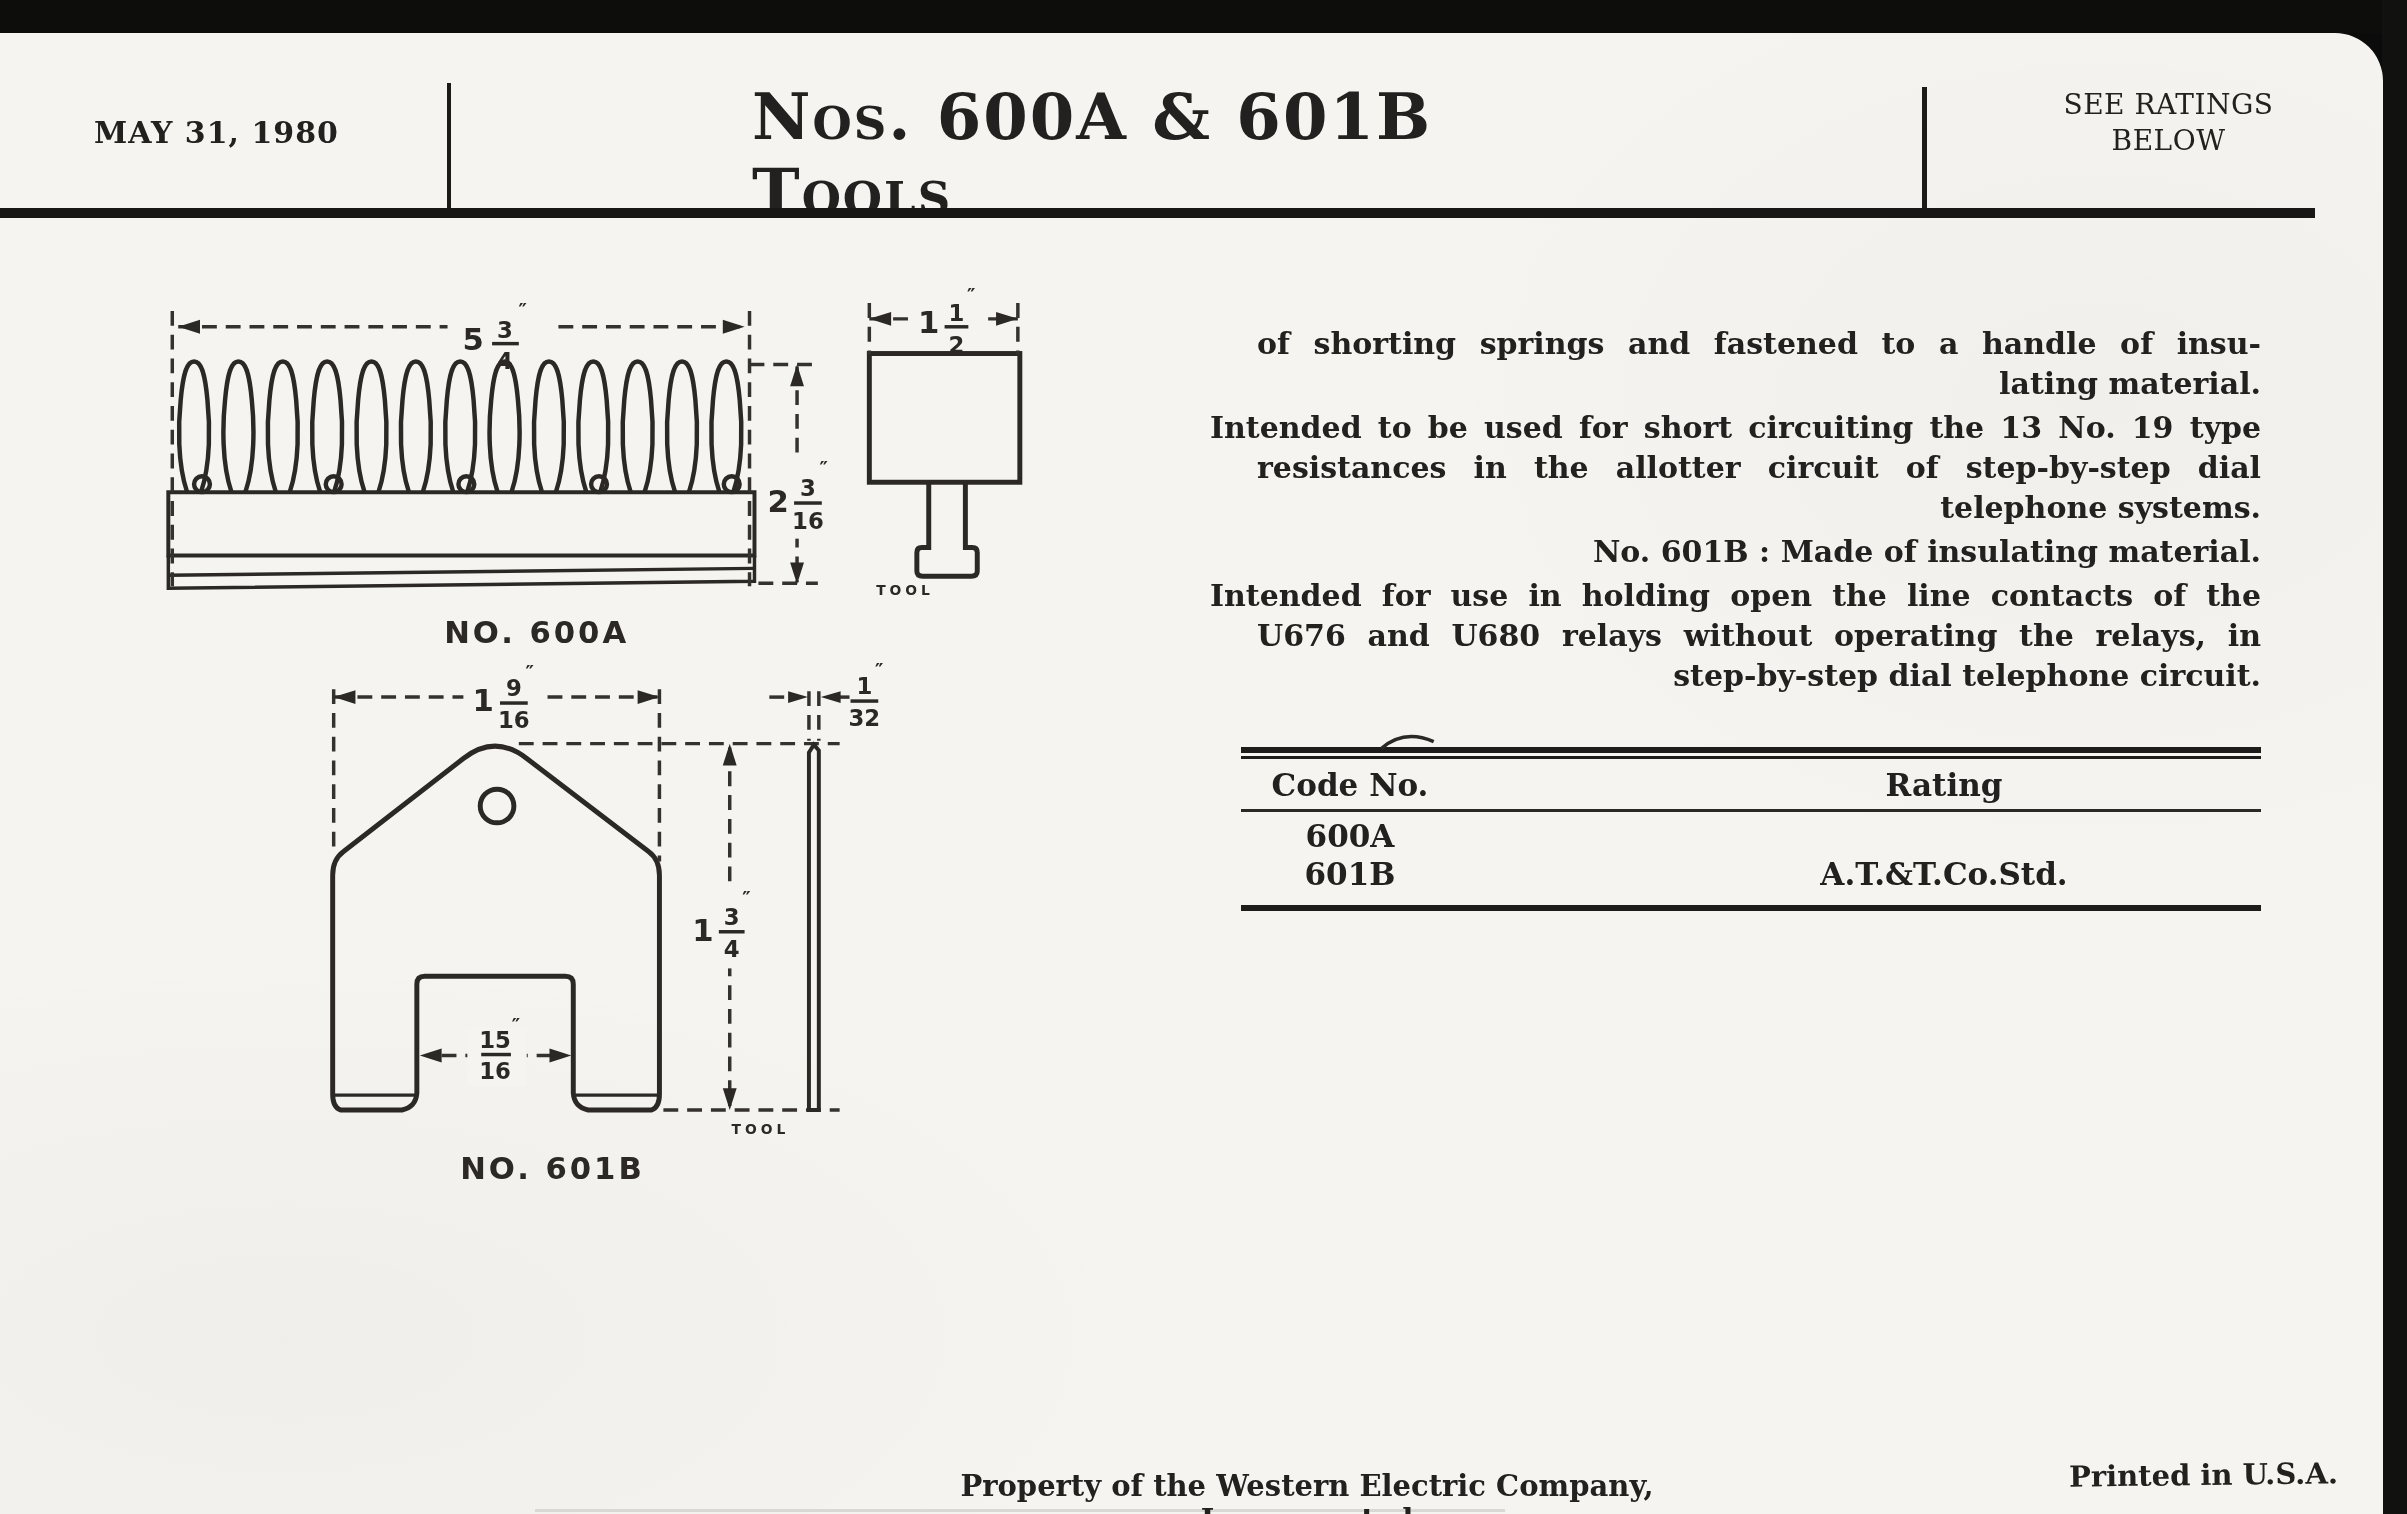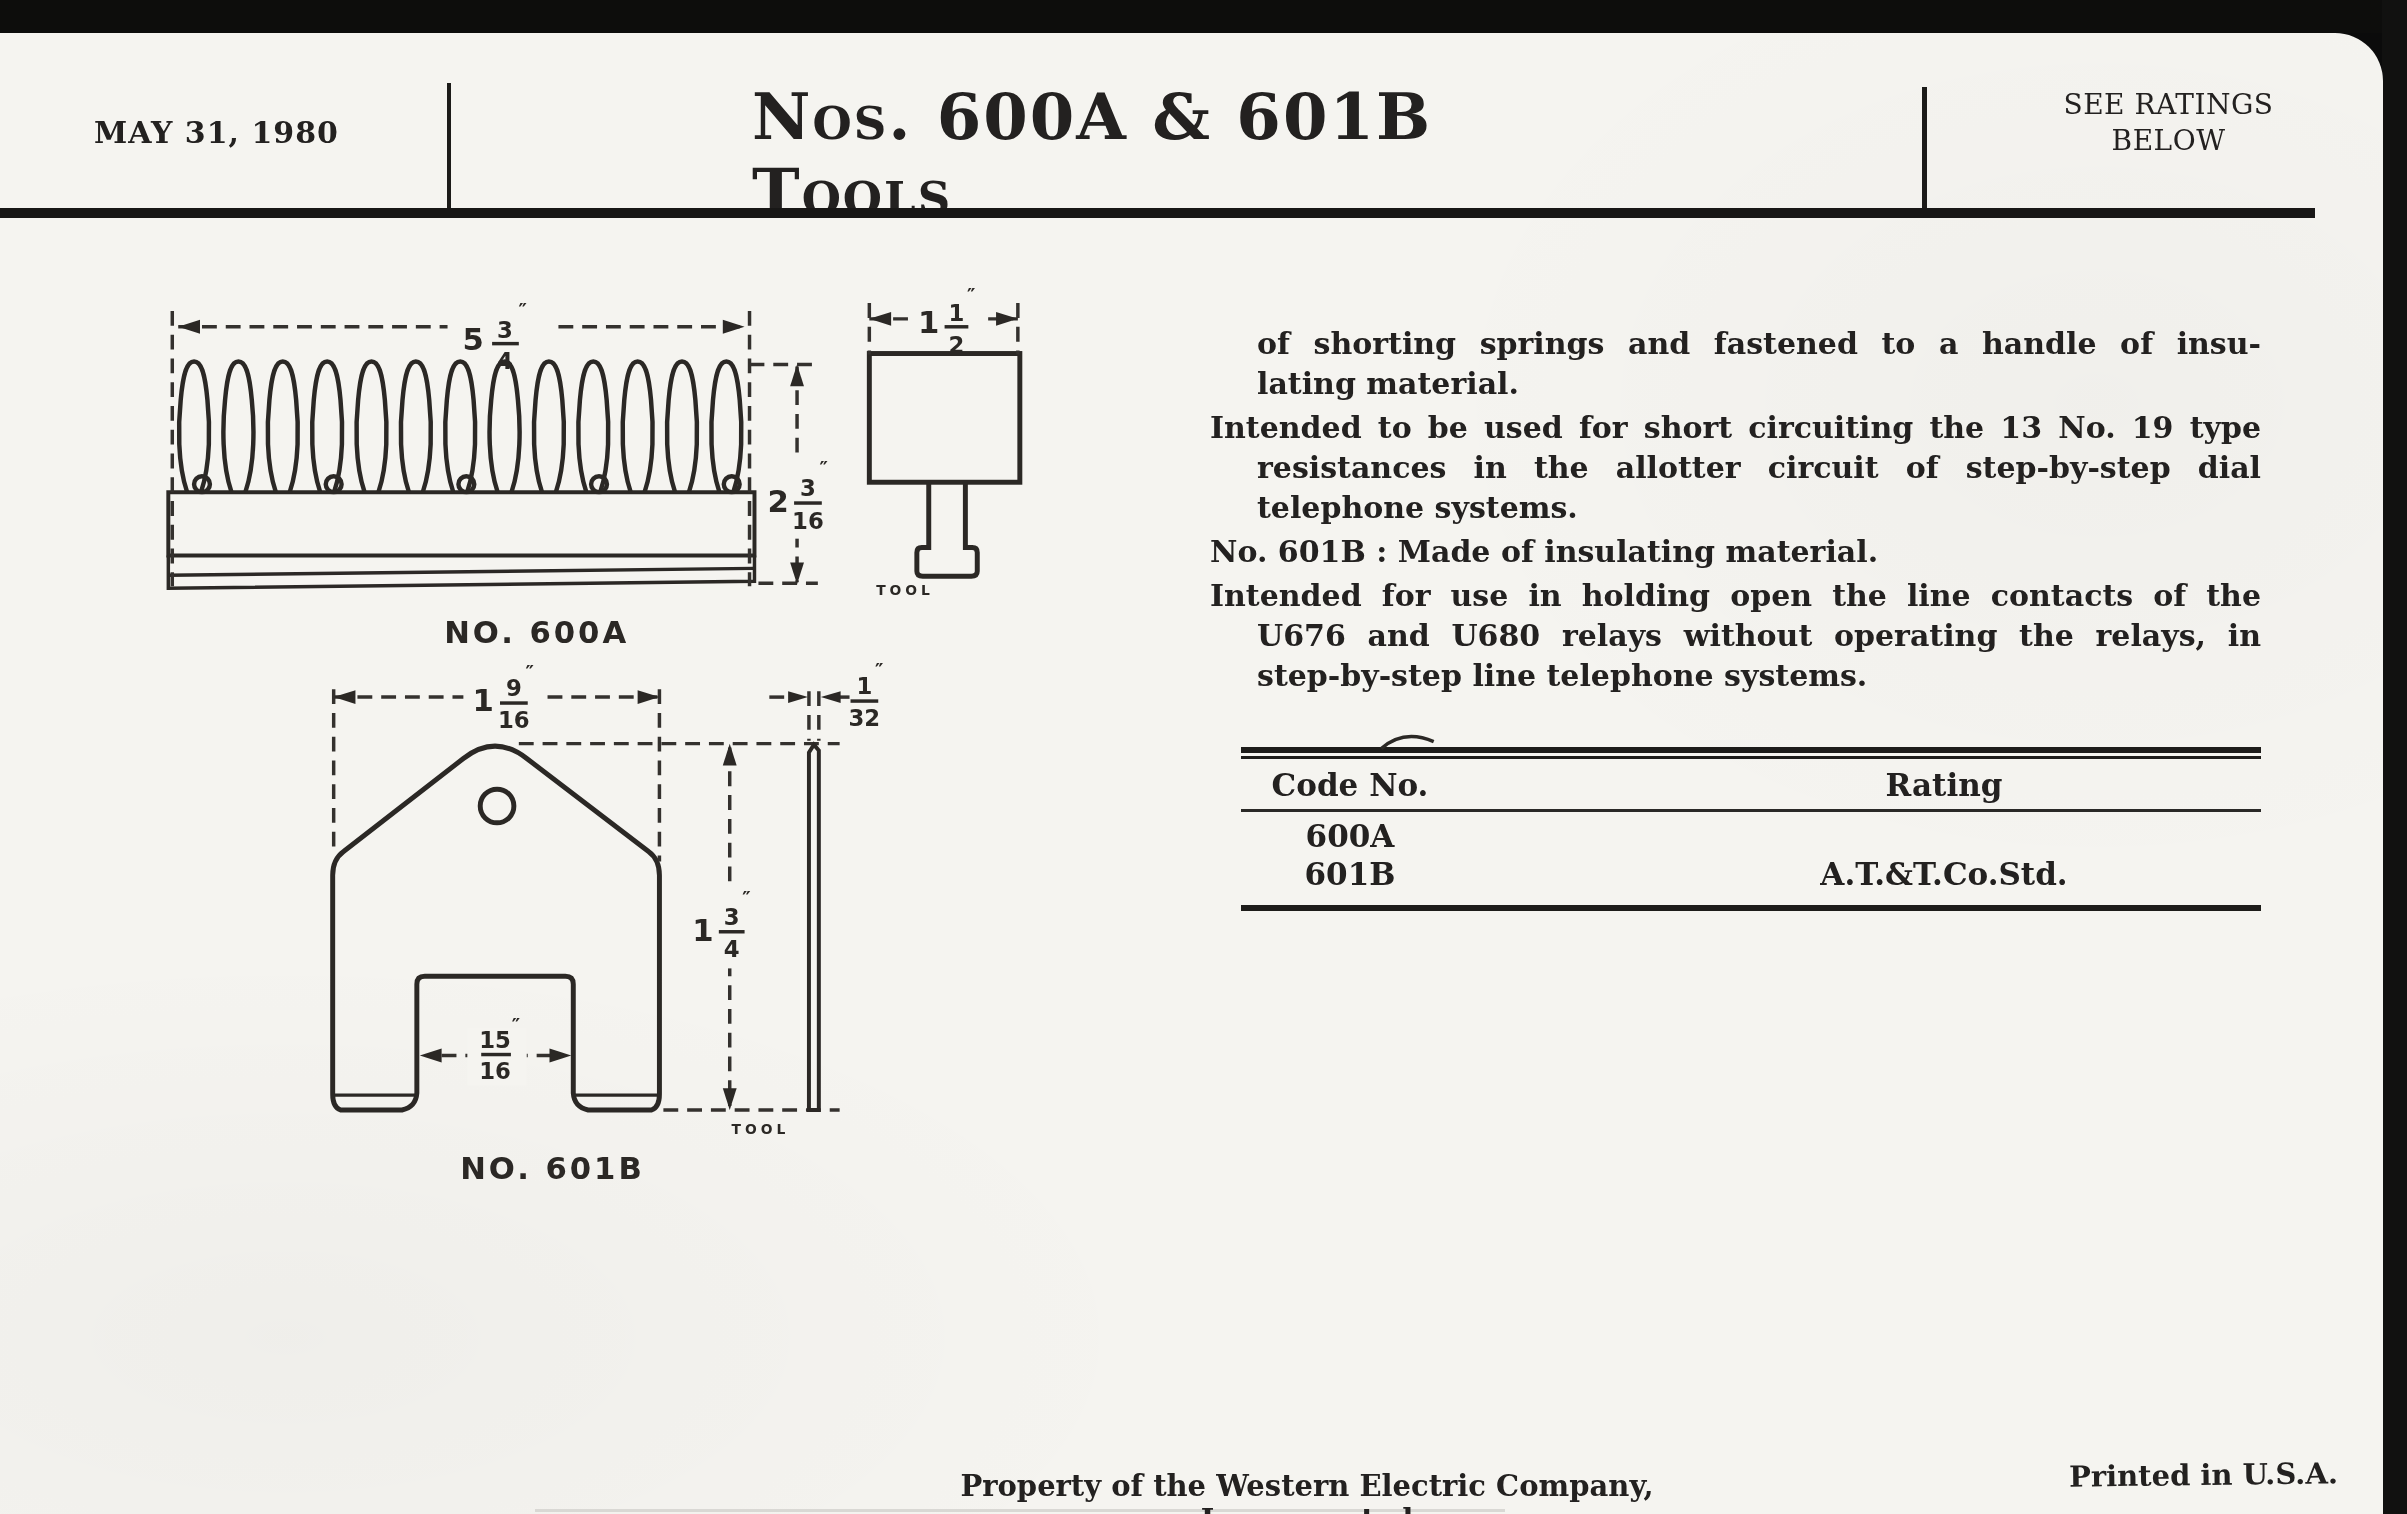--- a/index.html
+++ b/index.html
@@ -30,21 +30,21 @@
          font-variant:small-caps;letter-spacing:2px;}
   .ratings-note{left:2015px;top:87px;width:307px;text-align:center;font-size:28px;font-weight:400;line-height:36px;letter-spacing:0.5px;}
   .hrule{left:0;top:208px;width:2315px;height:10px;background:#181716;}
 
   
   .desc{left:1210px;top:324px;width:1051px;font-size:30px;font-weight:700;line-height:40px;}
   .para{margin-bottom:4px;}
   .tline{white-space:normal;}
   .jl{text-align:justify;text-align-last:justify;}
   .cont{padding-left:47px;}
-  .ll{text-align:left;}
+  .ll{text-align:right;margin-left:38px;}
 
   
   .rtable{left:1241px;top:747px;width:1020px;font-weight:700;}
   .tr-top1{height:6px;background:#1d1c1a;}
   .tr-top2{height:3px;background:#1d1c1a;margin-top:3px;}
   .tr-mid{height:3px;background:#2a2927;margin-top:5px;}
   .tr-bot{height:6px;background:#1d1c1a;margin-top:12px;}
   .t-row{display:flex;}
   .t-head{margin-top:7px;}
   .t-body{margin-top:5px;}
@@ -102,21 +102,21 @@
     <div class="tline jl">Intended to be used for short circuiting the 13 No. 19 type</div>
     <div class="tline jl cont">resistances in the allotter circuit of step-by-step dial</div>
     <div class="tline ll cont">telephone systems.</div>
   </div>
   <div class="para">
     <div class="tline ll">No. 601B :  Made of insulating material.</div>
   </div>
   <div class="para">
     <div class="tline jl">Intended for use in holding open the line contacts of the</div>
     <div class="tline jl cont">U676 and U680 relays without operating the relays, in</div>
-    <div class="tline ll cont">step-by-step line telephone systems.</div>
+    <div class="tline ll cont">step-by-step dial telephone circuit.</div>
   </div>
 </div>
 
 <div class="abs rtable">
   <div class="tr-top1"></div>
   <div class="tr-top2"></div>
   <div class="t-row t-head">
     <div class="t-c1">Code No.</div>
     <div class="t-c2">Rating</div>
   </div>

